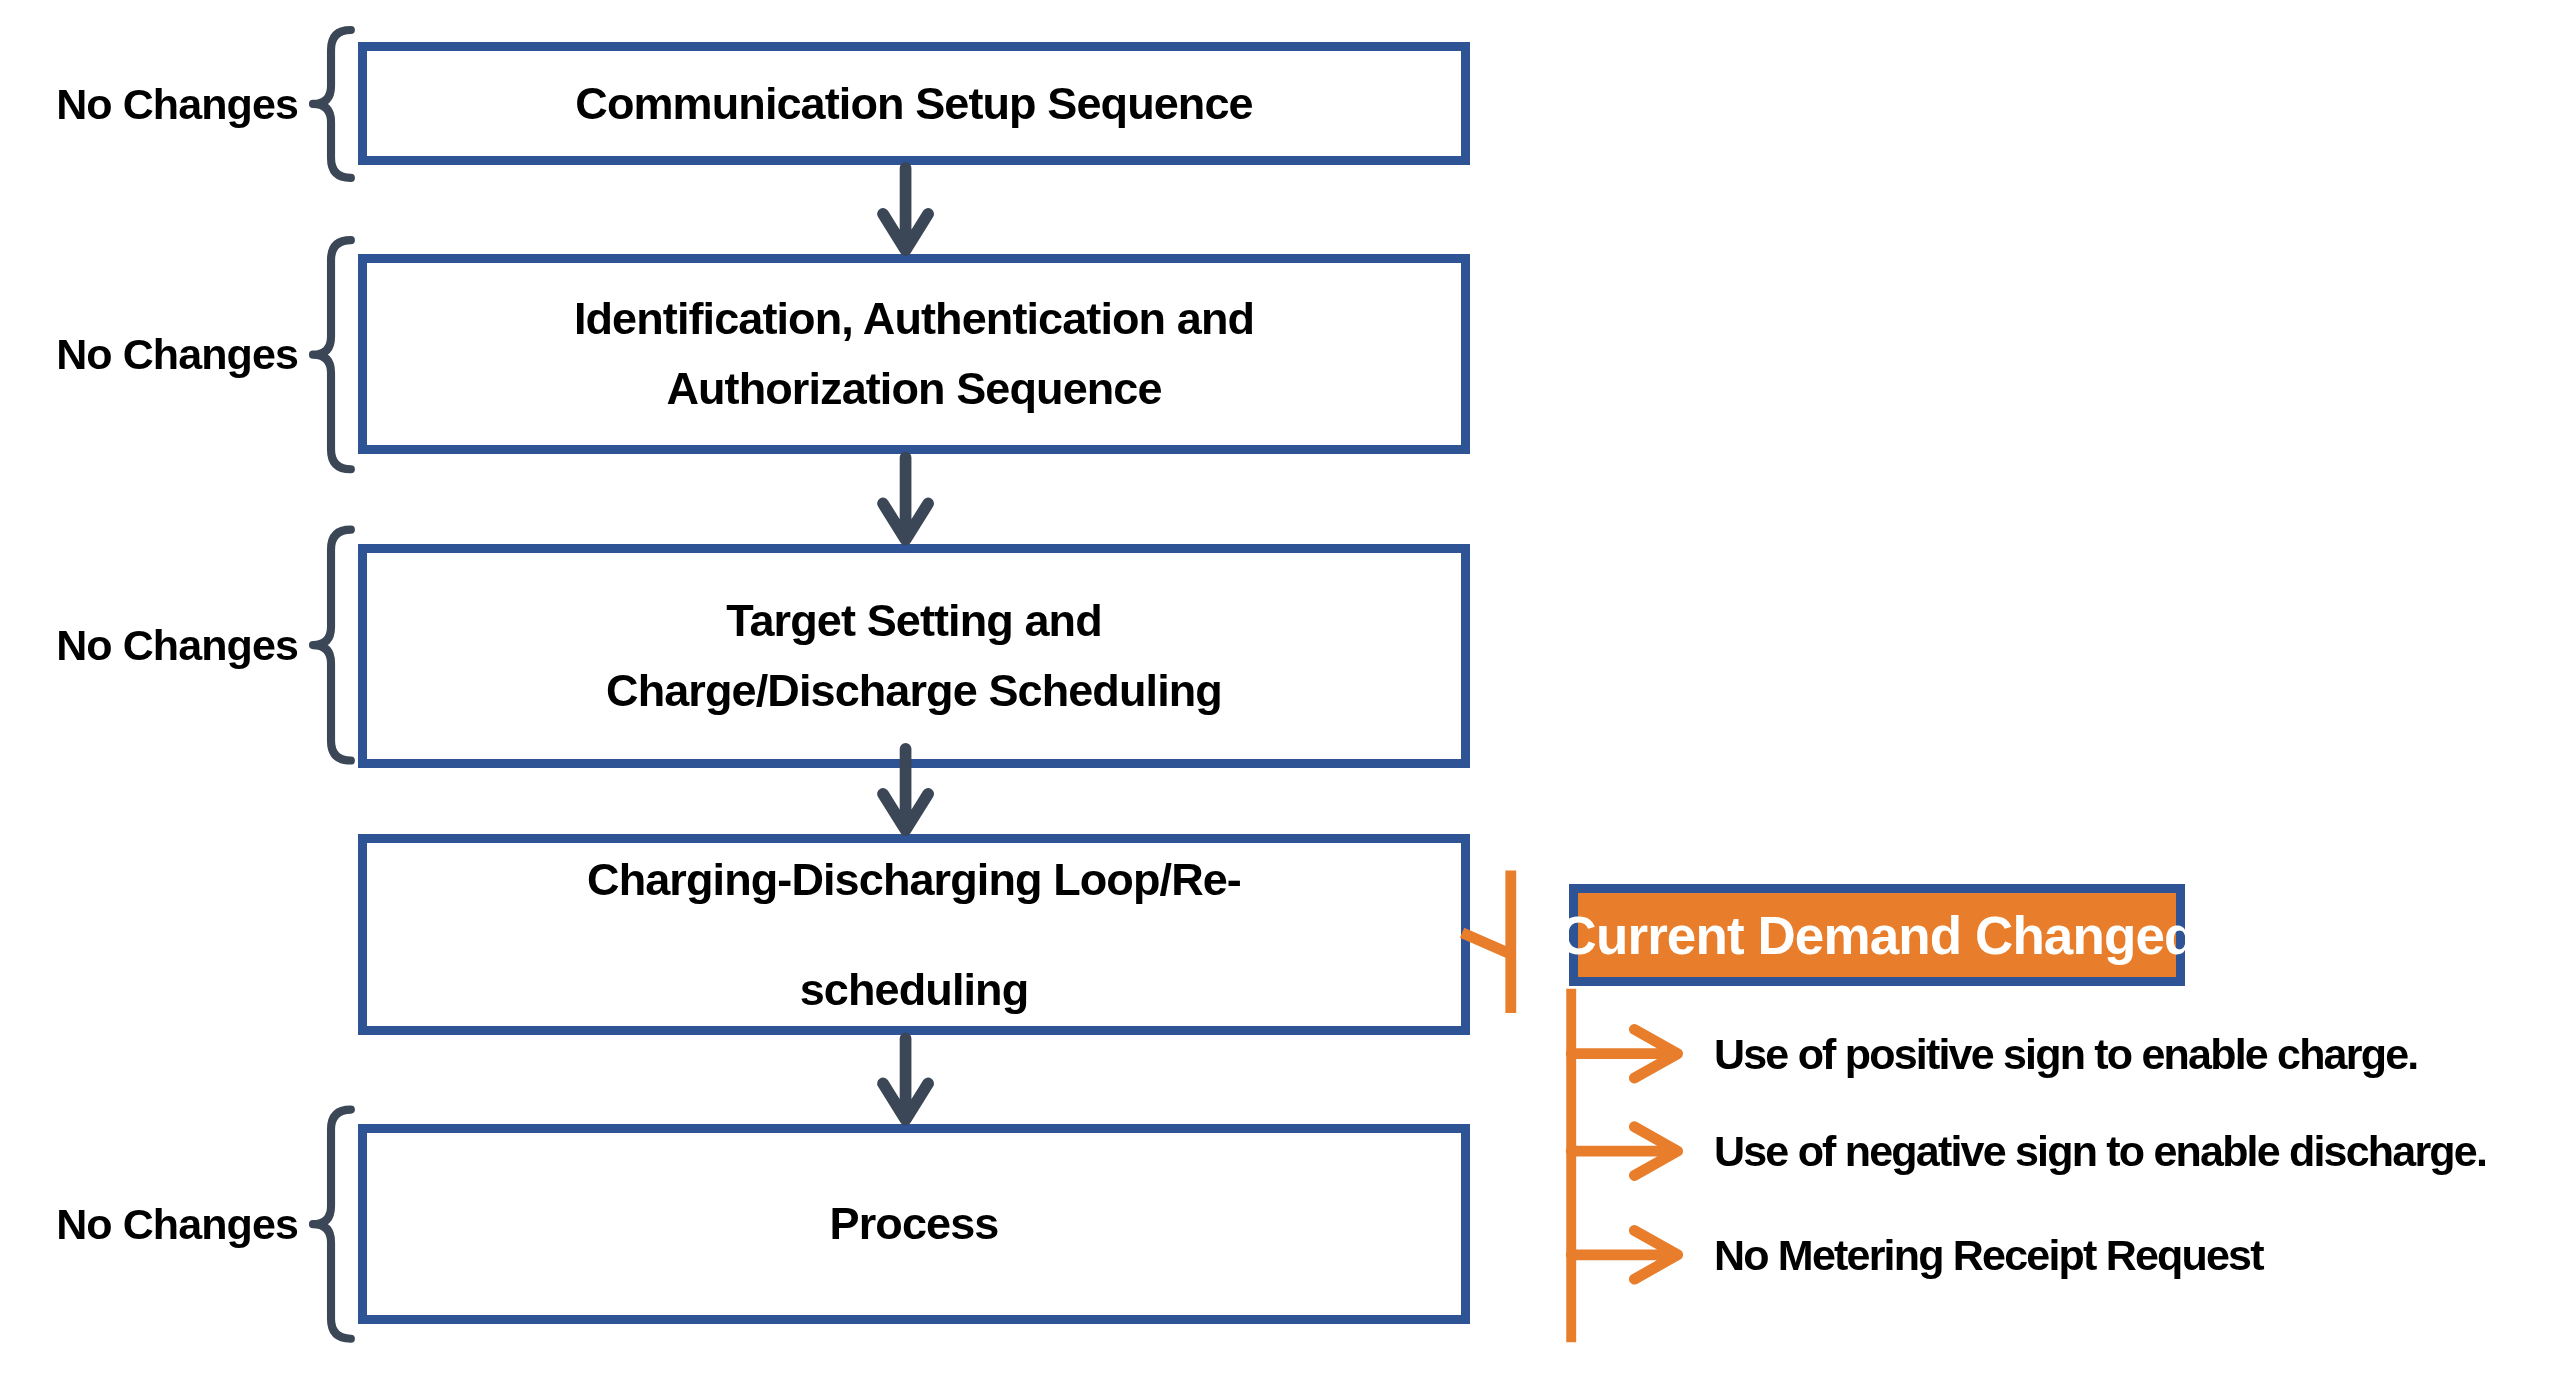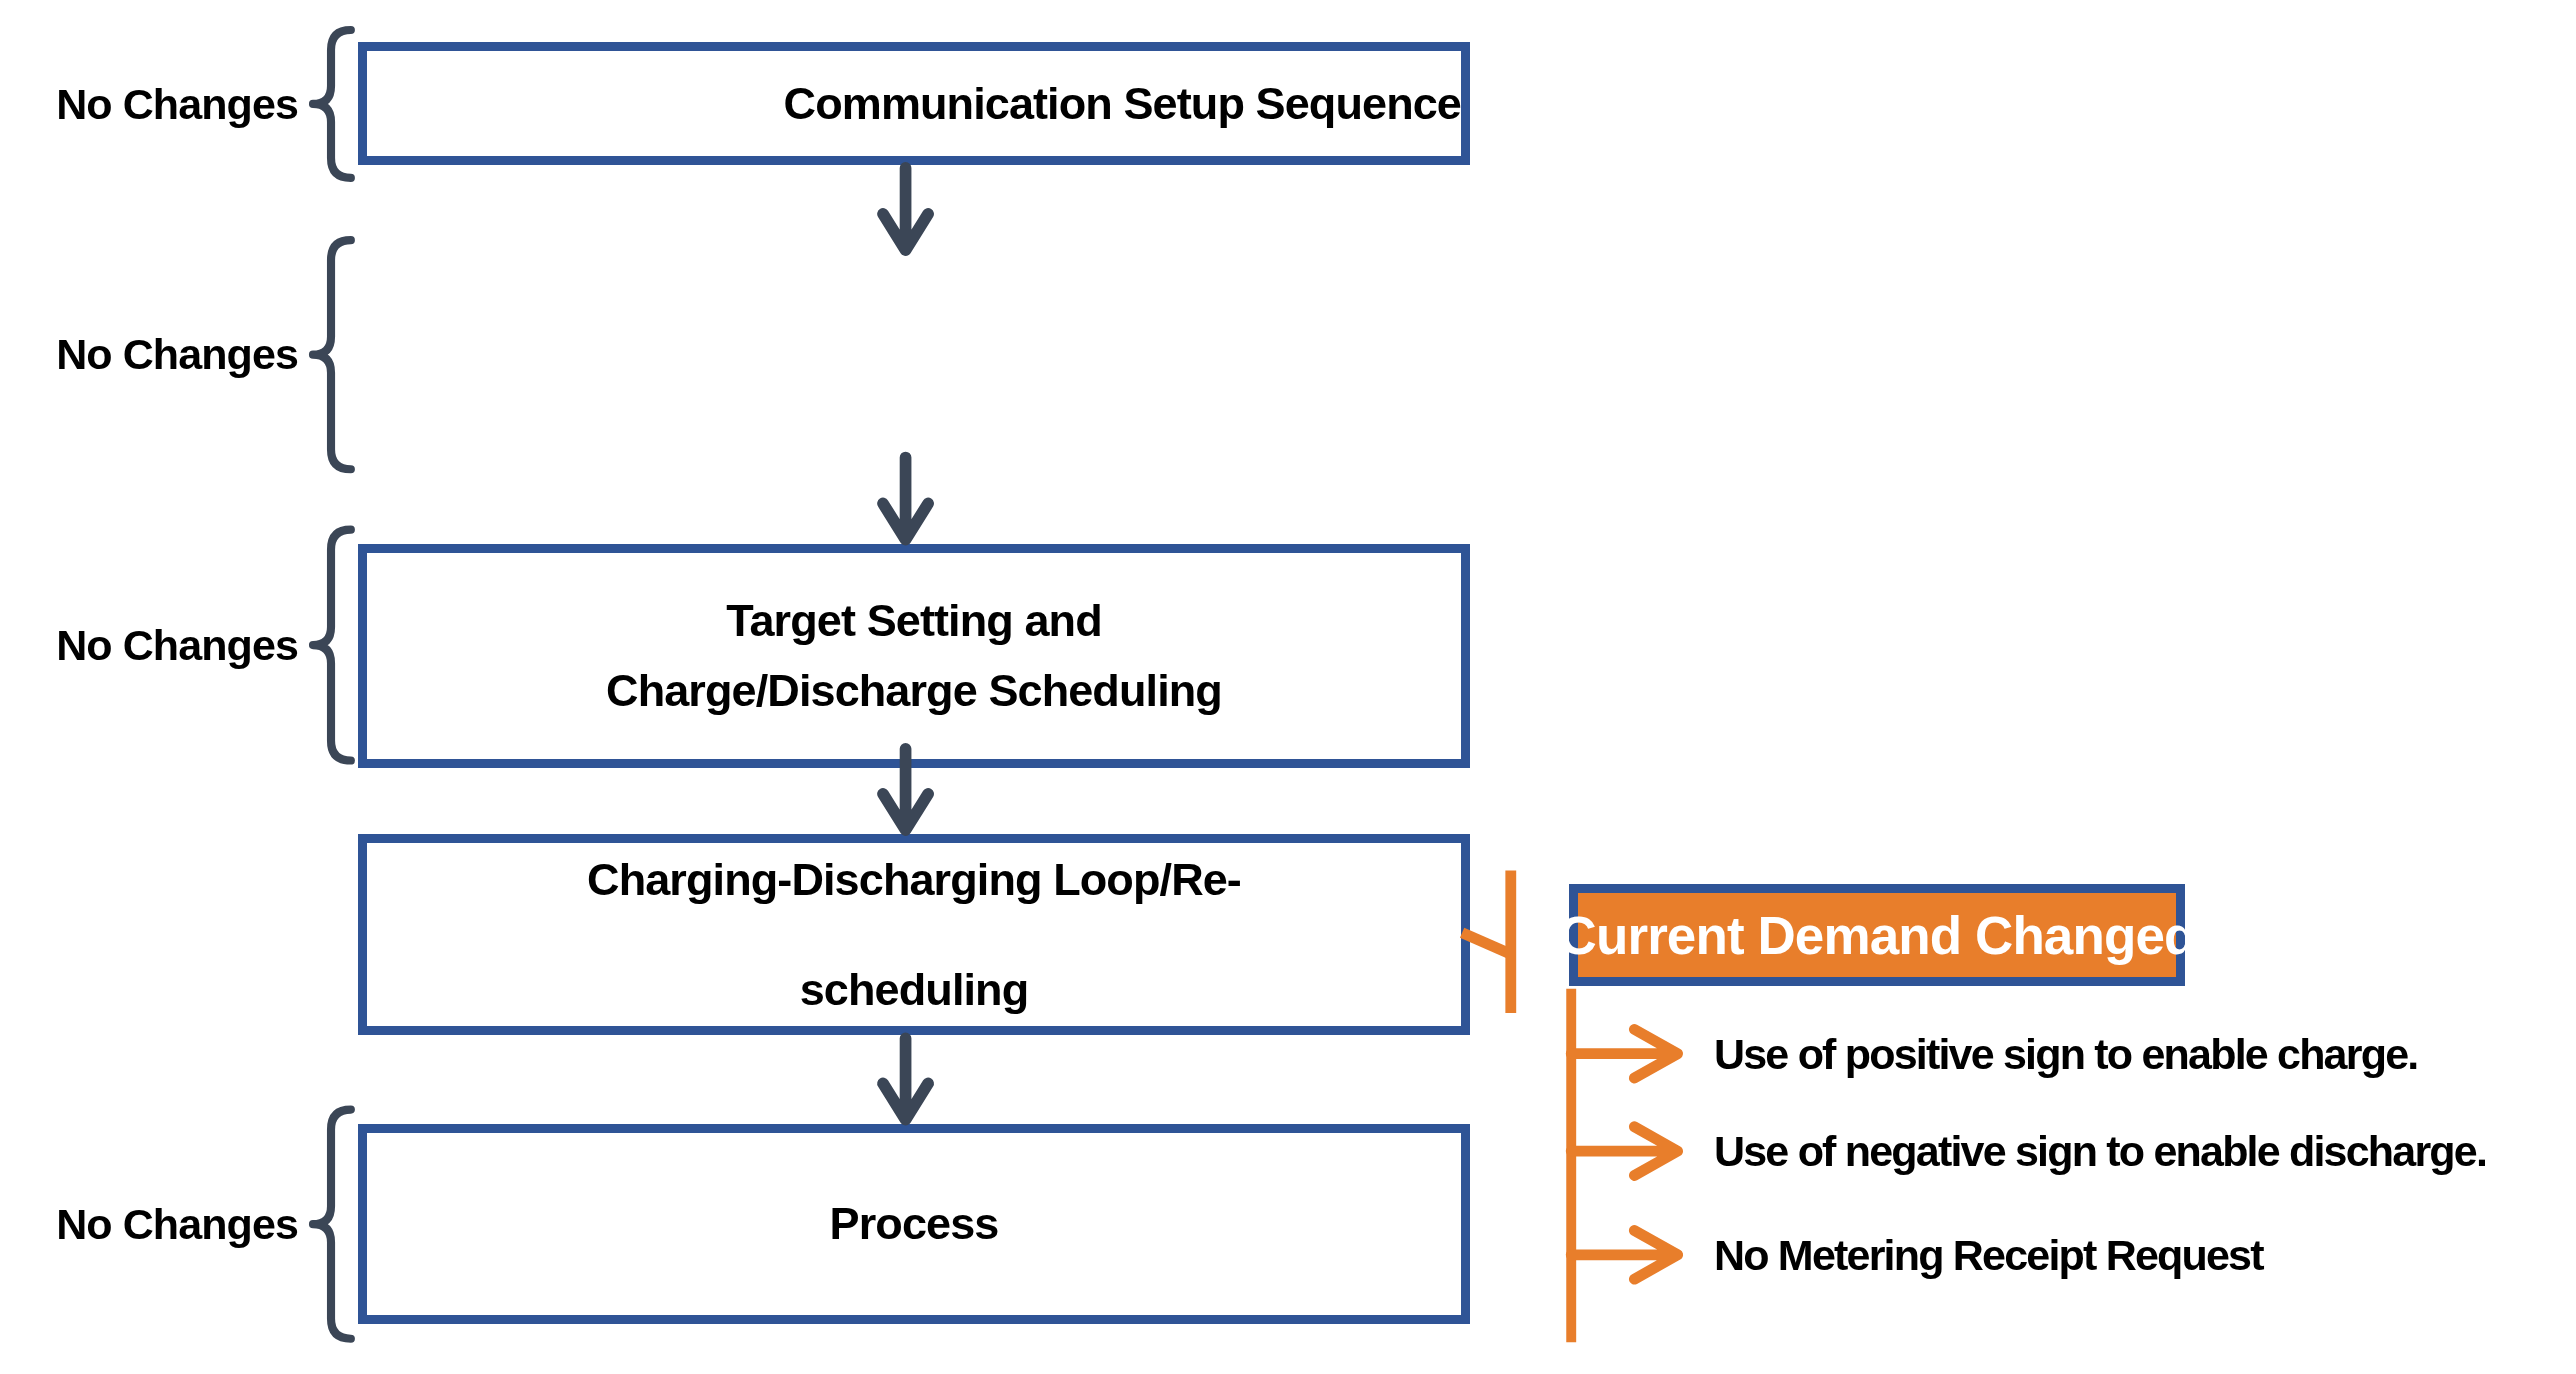--- a/index.html
+++ b/index.html
@@ -12,21 +12,21 @@
   
   .flow-box{
     position:absolute;left:358px;width:1112px;box-sizing:border-box;
     background:var(--box-fill,#fff);
     border:9px solid var(--box-border,#2F5496);
     display:flex;flex-direction:column;justify-content:center;align-items:center;
     text-align:center;color:var(--text,#000);
     font-weight:bold;font-size:45px;letter-spacing:-0.9px;
   }
   .flow-box span{display:block;line-height:70px;white-space:nowrap;}
-  .box-1{top:42px;height:123px;align-items:flex-end;}
+  .box-1{top:42px;height:123px;}
   .box-2{top:254px;height:200px;}
   .box-3{top:544px;height:224px;}
   .box-4{top:834px;height:201px;gap:40px;}
   .box-5{top:1124px;height:200px;}
 
   
   .no-changes{
     position:absolute;left:36px;width:262px;text-align:right;
     color:var(--text,#000);font-weight:bold;font-size:43px;line-height:54px;letter-spacing:-0.9px;
     white-space:nowrap;
@@ -62,20 +62,24 @@
   .orange-stroke{stroke:var(--accent-orange,#E87E2B);fill:none;stroke-linecap:butt;stroke-linejoin:round;}
   .orange-round{stroke:var(--accent-orange,#E87E2B);fill:none;stroke-linecap:round;stroke-linejoin:round;}
 </style>
 </head>
 <body>
 
 <div class="canvas">
 
   <div class="flow-box box-1">
     <span>Communication Setup Sequence</span>
+  </div>
+  <div class="flow-box box-2">
+    <span>Identification, Authentication and</span>
+    <span>Authorization Sequence</span>
   </div>
   <div class="flow-box box-3">
     <span>Target Setting and</span>
     <span>Charge/Discharge Scheduling</span>
   </div>
   <div class="flow-box box-4">
     <span>Charging-Discharging Loop/Re-</span>
     <span>scheduling</span>
   </div>
   <div class="flow-box box-5">

